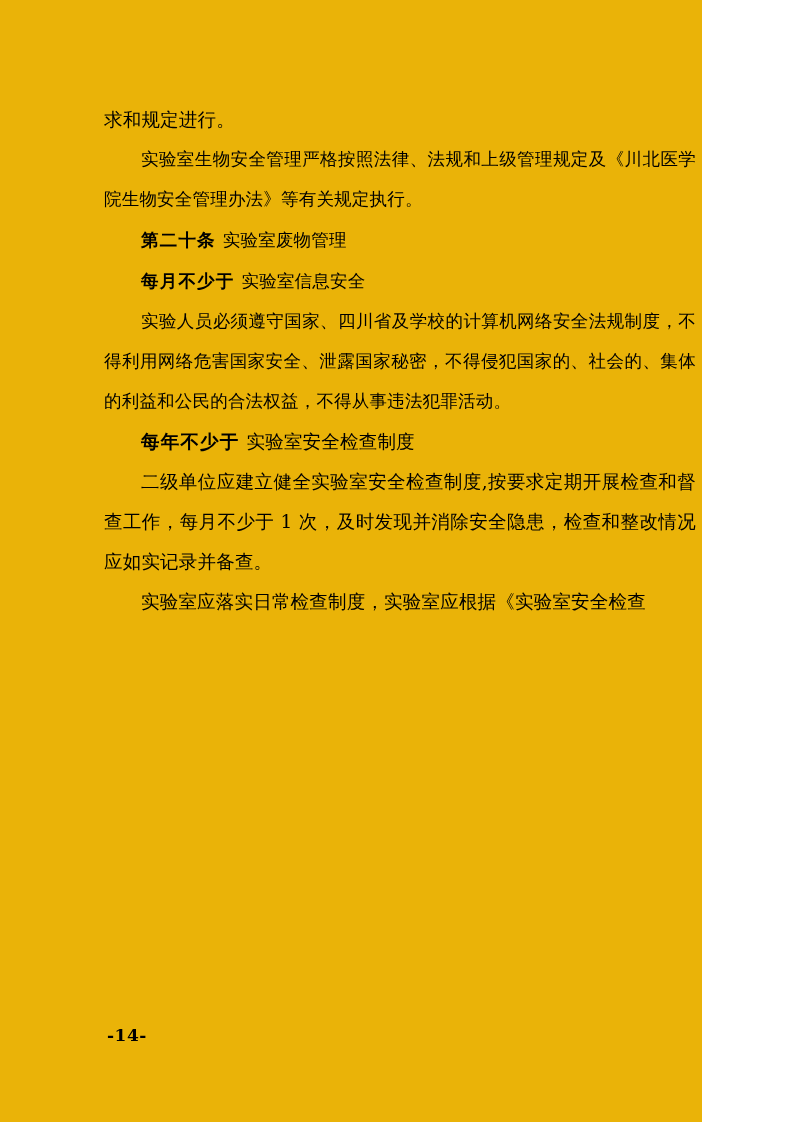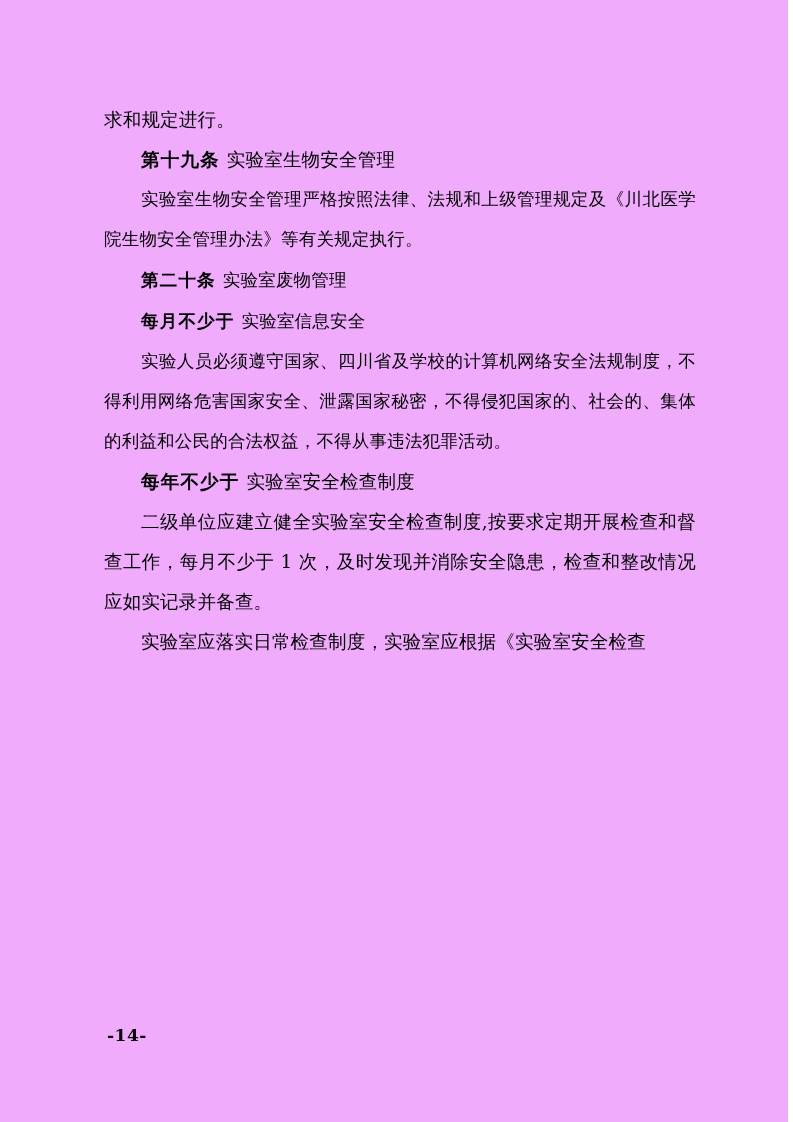--- a/index.html
+++ b/index.html
@@ -2,23 +2,23 @@
 <html><head>
 <meta charset="utf-8">
 <style>
   html, body {
     margin: 0;
     padding: 0;
     background: #ffffff;
   }
   .page {
     position: relative;
-    width: 788px;
+    width: 702px;
     height: 1122px;
-    background: #f0abfc;
+    background: #eab308;
     box-sizing: border-box;
     overflow: hidden;
   }
   .content {
     position: absolute;
     left: 104px;
     top: 100px;
     width: 592px;
   }
   .para {
@@ -73,23 +73,20 @@
 </style>
 </head>
 <body>
 
 <div class="page">
 
   <div class="content">
 
     <p class="para">求和规定进行。</p>
 
-    <p class="heading">
-      <span class="num">第十九条</span><span class="ttl">实验室生物安全管理</span>
-    </p>
 
     <p class="para sans indent">实验室生物安全管理严格按照法律、法规和上级管理规定及《川北医学院生物安全管理办法》等有关规定执行。</p>
 
     <p class="heading sans">
       <span class="num">第二十条</span><span class="ttl">实验室废物管理</span>
     </p>
 
 
     <p class="heading sans">
       <span class="num">每月不少于</span><span class="ttl">实验室信息安全</span>

